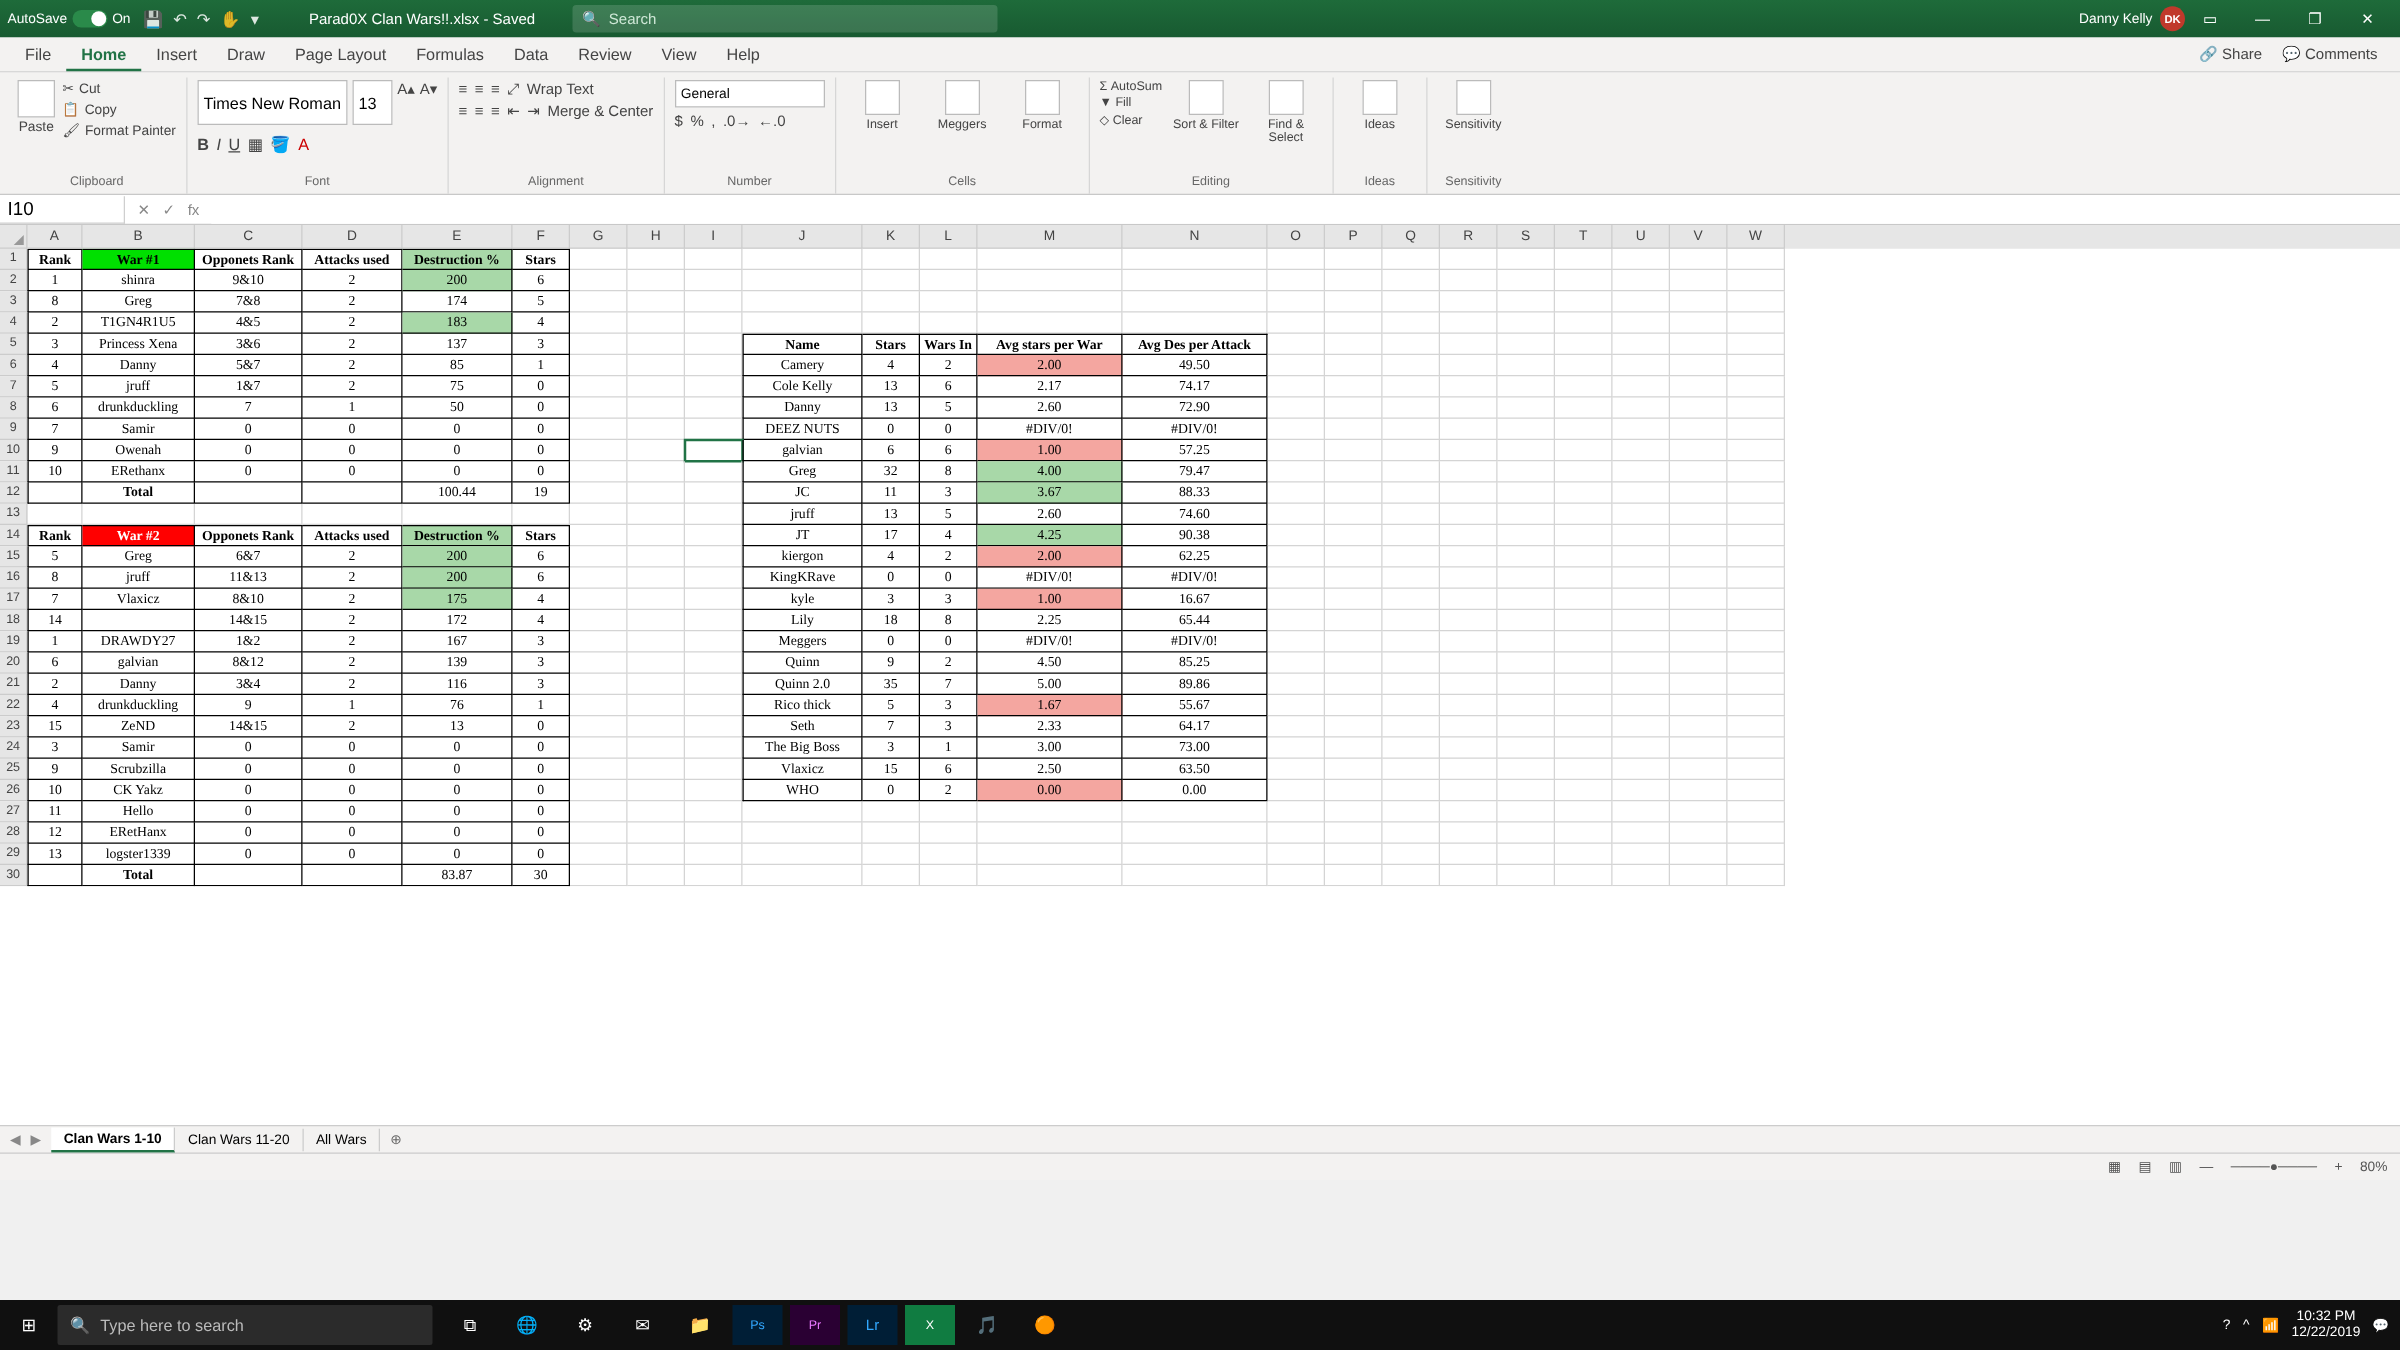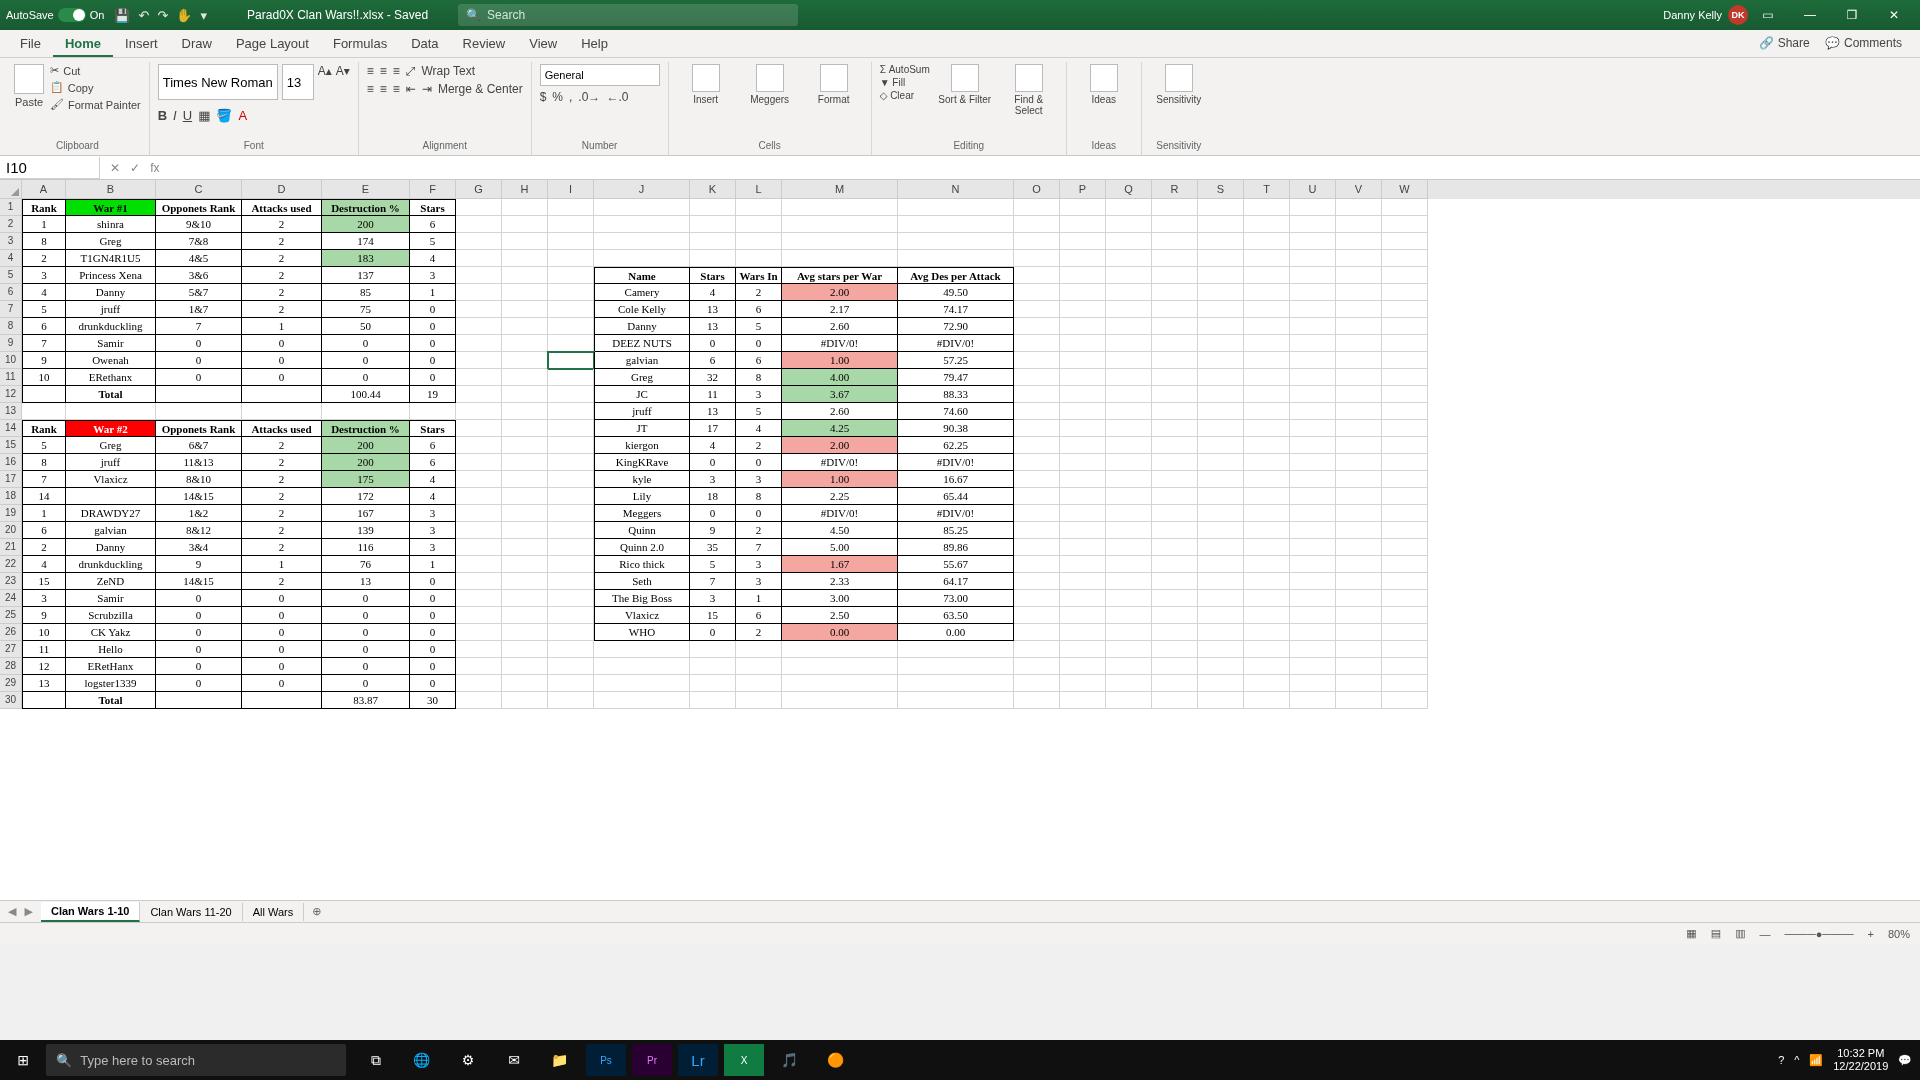--- a/index.html
+++ b/index.html
@@ -1112,21 +1112,21 @@
     <span>Type here to search</span>
   </div>
   <div class="ticons">
     <div class="tic">⧉</div>
     <div class="tic">🌐</div>
     <div class="tic">⚙</div>
     <div class="tic">✉</div>
     <div class="tic">📁</div>
     <div class="tic" style="background:#001e36;color:#31a8ff;font-size:10px">Ps</div>
     <div class="tic" style="background:#2a0033;color:#ea77ff;font-size:10px">Pr</div>
-    <div class="tic" style="background:#001e36;color:#31a8ff;font-size:15px">Lr</div>
+    <div class="tic" style="background:#001e36;color:#31a8ff;font-size:12px">Lr</div>
     <div class="tic" style="background:#107c41;color:#fff;font-size:10px">X</div>
     <div class="tic">🎵</div>
     <div class="tic">🟠</div>
   </div>
   <div class="tray">
     <span>?</span>
     <span>^</span>
     <span>📶</span>
     <div class="clock">
       <div>10:32 PM</div>

